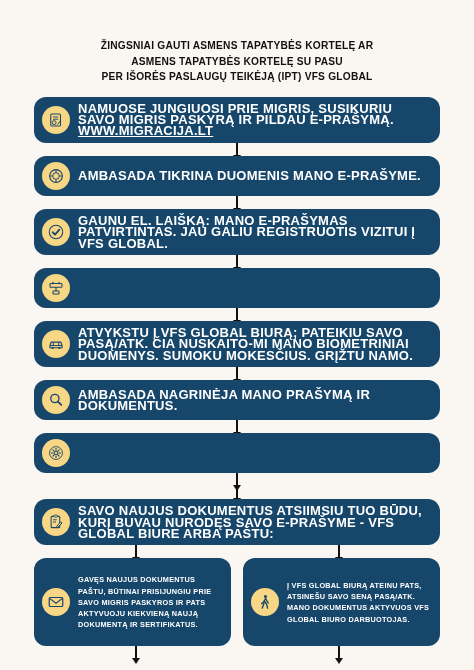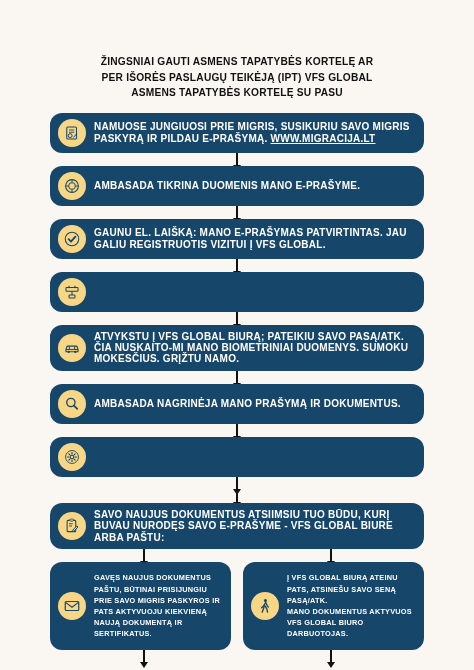--- a/index.html
+++ b/index.html
@@ -8,21 +8,21 @@
     height: 670px;
     background: #faf7f2;
     font-family: "Liberation Sans", sans-serif;
     overflow: hidden;
   }
   .page {
     position: relative;
     width: 474px;
     height: 670px;
     background: #faf7f2;
-    padding: 16px;
+    padding: 0;
   }
 
   
   .title-block {
     padding: 38px 34px 0 34px;
     text-align: center;
   }
   .title-line {
     font-size: 10.2px;
     font-weight: bold;
@@ -57,21 +57,21 @@
     display: flex;
     align-items: center;
     justify-content: center;
     margin-right: 8px;
   }
   .badge svg { display: block; }
 
   .step-text {
     flex: 1 1 auto;
     color: #ffffff;
-    font-size: 10px;
+    font-size: 13px;
     font-weight: bold;
     line-height: 11.4px;
     letter-spacing: 0.25px;
     text-transform: uppercase;
     white-space: pre-line;
   }
   .step-text .lnk {
     text-decoration: underline;
   }
 
@@ -125,22 +125,22 @@
     line-height: 11.2px;
   }
 </style>
 </head>
 <body>
 
 <div class="page">
 
   <div class="title-block">
     <div class="title-line">ŽINGSNIAI GAUTI ASMENS TAPATYBĖS KORTELĘ AR</div>
+    <div class="title-line">ASMENS TAPATYBĖS KORTELĘ SU PASU</div>
     <div class="title-line">PER IŠORĖS PASLAUGŲ TEIKĖJĄ (IPT) VFS GLOBAL</div>
-    <div class="title-line">ASMENS TAPATYBĖS KORTELĘ SU PASU</div>
   </div>
 
   <div class="flow">
 
     <div class="step">
       <span class="badge">
         <svg width="18" height="18" viewBox="0 0 24 24">
           <rect x="5" y="4" width="13" height="16" rx="1.5" fill="none" stroke="#17466b" stroke-width="1.4"></rect>
           <line x1="8" y1="8" x2="15" y2="8" stroke="#17466b" stroke-width="1.2"></line>
           <line x1="8" y1="11" x2="15" y2="11" stroke="#17466b" stroke-width="1.2"></line>

